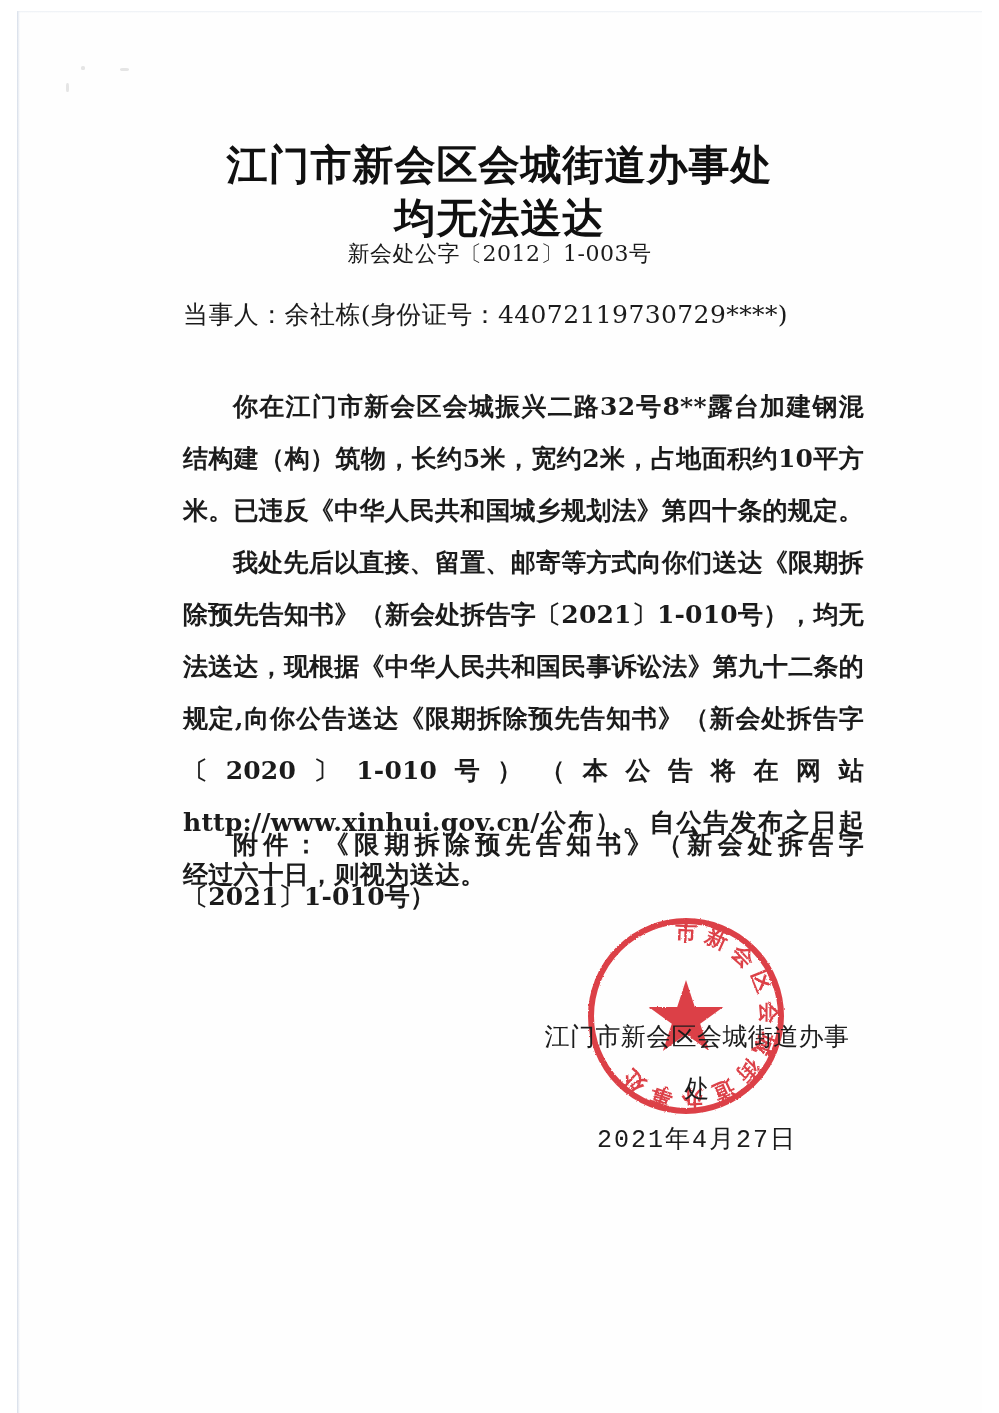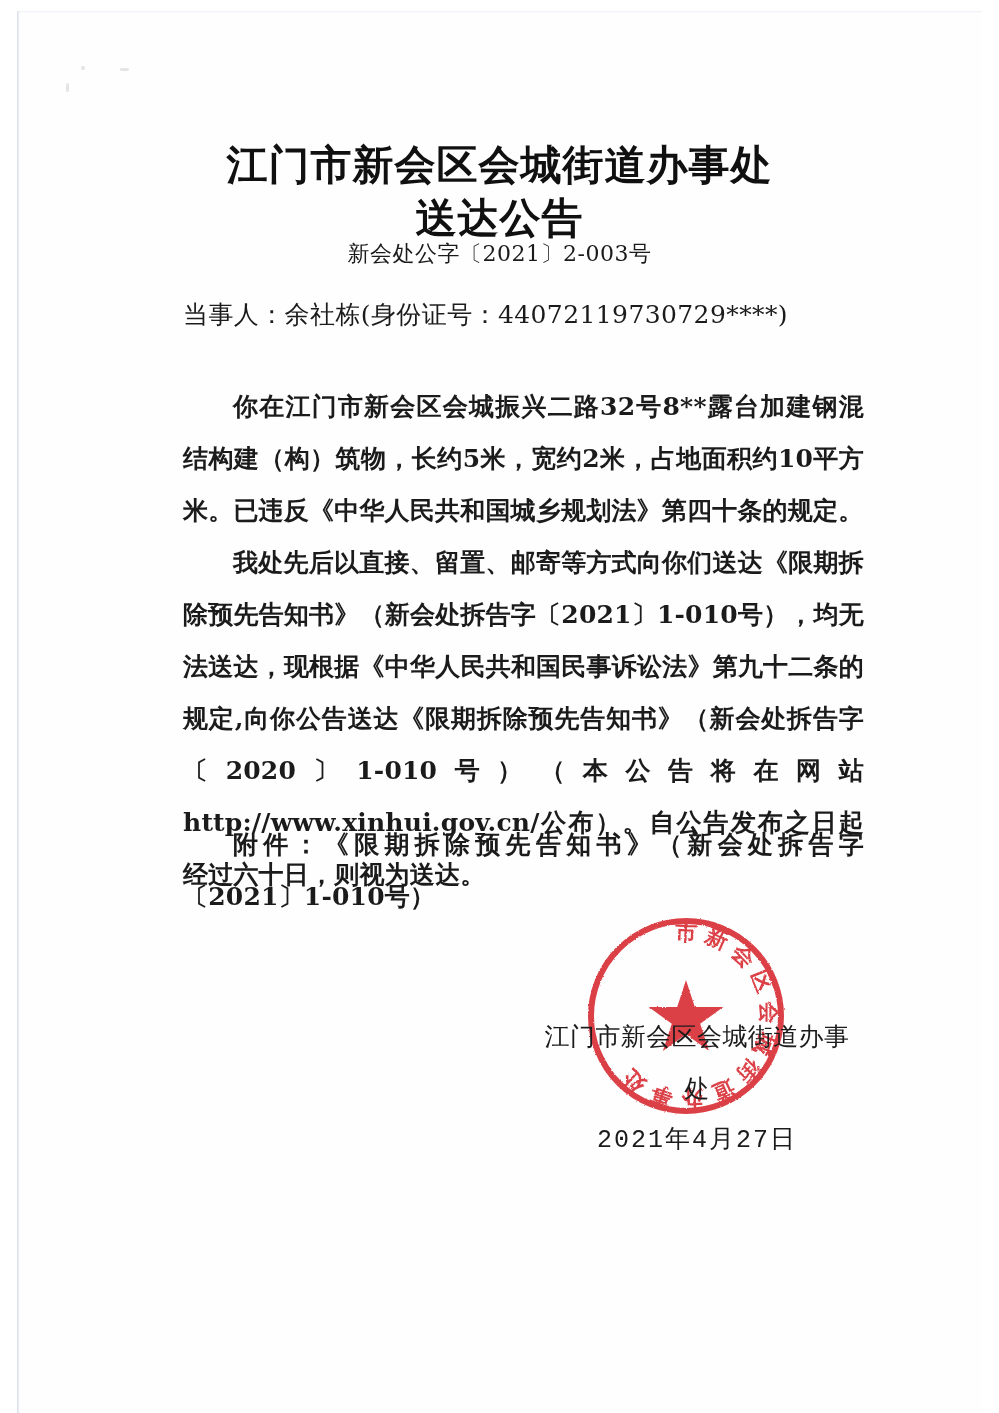--- a/index.html
+++ b/index.html
@@ -157,24 +157,24 @@
 <div class="page">
 
   <div class="scan-edge-left"></div>
   <div class="scan-edge-top"></div>
   <div class="scan-speck" style="left:103px;top:57px;width:9px;height:3px;"></div>
   <div class="scan-speck" style="left:49px;top:72px;width:3px;height:9px;"></div>
   <div class="scan-speck" style="left:64px;top:55px;width:4px;height:4px;"></div>
 
   <div class="doc-title">
     <span>江门市新会区会城街道办事处</span>
-    <span class="line2">送达公告</span>
-  </div>
-
-  <div class="doc-number">新会处公字〔2021〕2-003号</div>
+    <span class="line2">均无法送达</span>
+  </div>
+
+  <div class="doc-number">新会处公字〔2012〕1-003号</div>
 
   <div class="field-block">
     <div class="field-line">当事人：余社栋(身份证号：44072119730729****)</div>
   </div>
 
   <div class="body-block">
     <p class="para indent">你在江门市新会区会城振兴二路32号8**露台加建钢混结构建（构）筑物，长约5米，宽约2米，占地面积约10平方米。已违反《中华人民共和国城乡规划法》第四十条的规定。</p>
     <p class="para indent">我处先后以直接、留置、邮寄等方式向你们送达《限期拆除预先告知书》（新会处拆告字〔2021〕1-010号），均无法送达，现根据《中华人民共和国民事诉讼法》第九十二条的规定,向你公告送达《限期拆除预先告知书》（新会处拆告字〔2020〕1-010号）（本公告将在网站http://www.xinhui.gov.cn/公布）。自公告发布之日起经过六十日，则视为送达。</p>
   </div>
 

